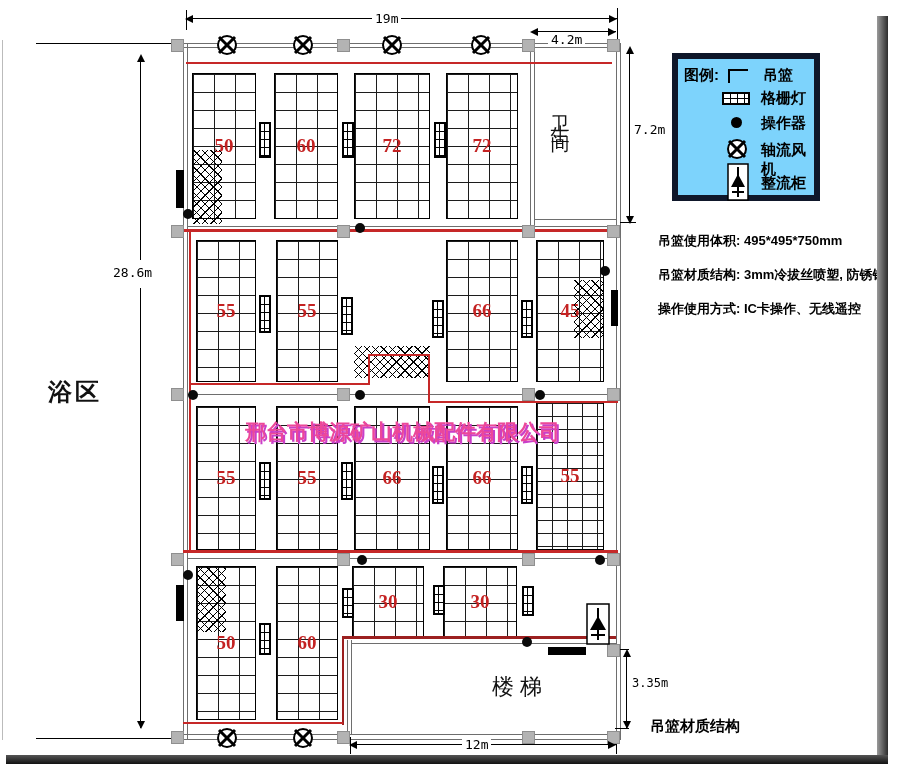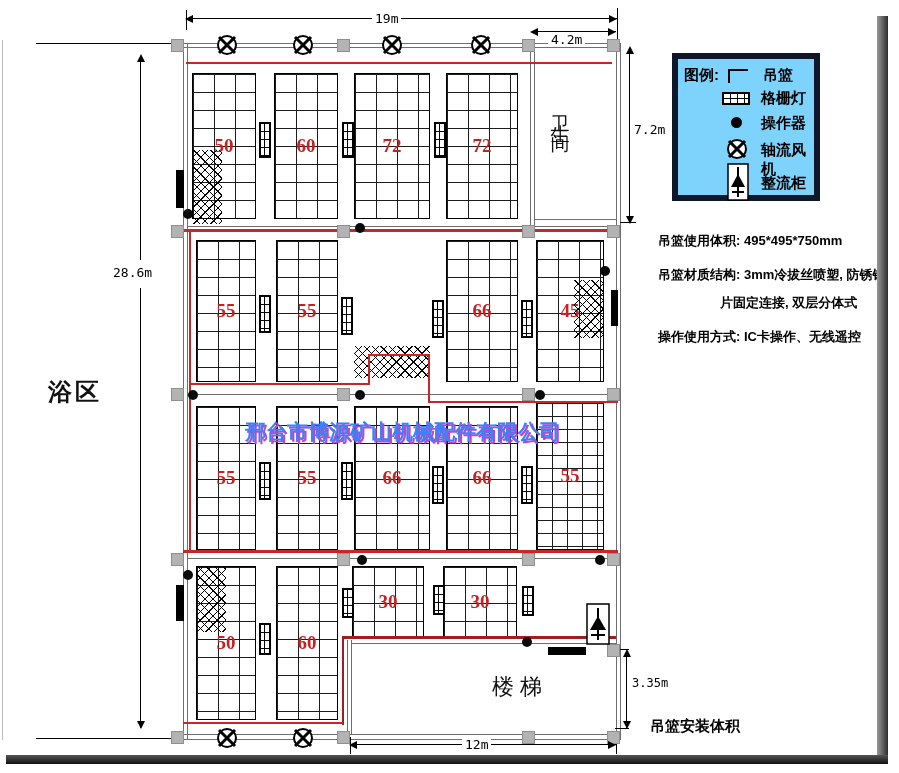--- a/index.html
+++ b/index.html
@@ -43,21 +43,21 @@
   .ah.r{border-top:4px solid transparent;border-bottom:4px solid transparent;border-left:8px solid #000;}
   .ah.u{border-left:4px solid transparent;border-right:4px solid transparent;border-bottom:8px solid #000;}
   .ah.d{border-left:4px solid transparent;border-right:4px solid transparent;border-top:8px solid #000;}
   
   .room{position:absolute;z-index:55;color:#111;}
   .bath{left:48px;top:376px;font-size:24px;font-weight:bold;letter-spacing:3px;}
   .toilet{left:547px;top:100px;font-size:19px;writing-mode:vertical-rl;letter-spacing:9px;}
   .stairs{left:492px;top:672px;font-size:22px;letter-spacing:6px;}
   .pipe-note{position:absolute;left:650px;top:717px;font-size:15px;font-weight:bold;z-index:55;}
   .watermark{position:absolute;left:245px;top:418px;font-size:21px;font-weight:bold;z-index:58;
-             color:#3b82f6;text-shadow:2px 2px 0 #c93fc9;white-space:nowrap;letter-spacing:0px;}
+             color:#ec4899;text-shadow:2px 2px 0 #c93fc9;white-space:nowrap;letter-spacing:0px;}
   
   .legend{position:absolute;left:672px;top:44px;width:148px;height:148px;border:6px solid #0f172a;
           box-sizing:border-box;z-index:55;background:#7dd3fc;margin-top:9px;}
   .legend .t{position:absolute;font-size:15px;font-weight:bold;}
   .corner-ic{position:absolute;width:18px;height:12px;border-top:2px solid #000;border-left:2px solid #000;}
   .dot-ic{position:absolute;width:11px;height:11px;background:#000;border-radius:50%;}
   .notes{position:absolute;left:658px;top:216px;width:232px;z-index:55;}
   .notes div{font:bold 13px "Liberation Sans",sans-serif;margin-bottom:10px;white-space:nowrap;}
   .notes .indent{padding-left:62px;}
   .notes .gap{margin-top:16px;}
@@ -254,21 +254,21 @@
     <rect x="2" y="2" width="22" height="40" fill="#fff" stroke="#000" stroke-width="1.5"></rect>
     <line x1="13" y1="6" x2="13" y2="38" stroke="#000" stroke-width="2"></line>
     <polygon points="13,14 5,28 21,28" fill="#000"></polygon>
     <line x1="6" y1="33" x2="20" y2="33" stroke="#000" stroke-width="2"></line>
   </svg>
 
   <div class="room bath">浴区</div>
   <div class="room toilet">卫生间</div>
   <div class="room stairs">楼梯</div>
   <div class="watermark">邢台市博源矿山机械配件有限公司</div>
-  <div class="pipe-note">吊篮安装体积</div>
+  <div class="pipe-note">吊篮材质结构</div>
 
   <i class="k" style="left:187px;top:18px;width:430px;height:1px"></i>
   <i class="k" style="left:186px;top:10px;width:1px;height:20px"></i>
   <i class="k" style="left:617px;top:8px;width:1px;height:36px"></i>
   <span class="ah l" style="left:185px;top:15px"></span>
   <span class="ah r" style="left:609px;top:15px"></span>
   <span class="dim-label" style="left:372px;top:11px">19m</span>
 
   <i class="k" style="left:532px;top:31px;width:84px;height:1px"></i>
   <span class="ah l" style="left:530px;top:28px"></span>
@@ -320,21 +320,20 @@
         <line x1="12" y1="4" x2="12" y2="34" stroke="#000" stroke-width="2"></line>
         <polygon points="12,11 5,24 19,24" fill="#000"></polygon>
         <line x1="6" y1="29" x2="18" y2="29" stroke="#000" stroke-width="2"></line>
       </svg>
     <span class="t" style="left:83px;top:115px">整流柜</span>
   </div>
 
   <div class="notes">
     <div class="gap">吊篮使用体积: 495*495*750mm</div>
     <div class="gap">吊篮材质结构: 3mm冷拔丝喷塑, 防锈铆</div>
-    <div class="indent">片固定连接, 双层分体式</div>
     <div class="gap">操作使用方式: IC卡操作、无线遥控</div>
   </div>
 
   <i class="edge-l"></i>
   <i class="edge-r"></i>
   <i class="edge-b"></i>
 
 </div>
 
 </body></html>

